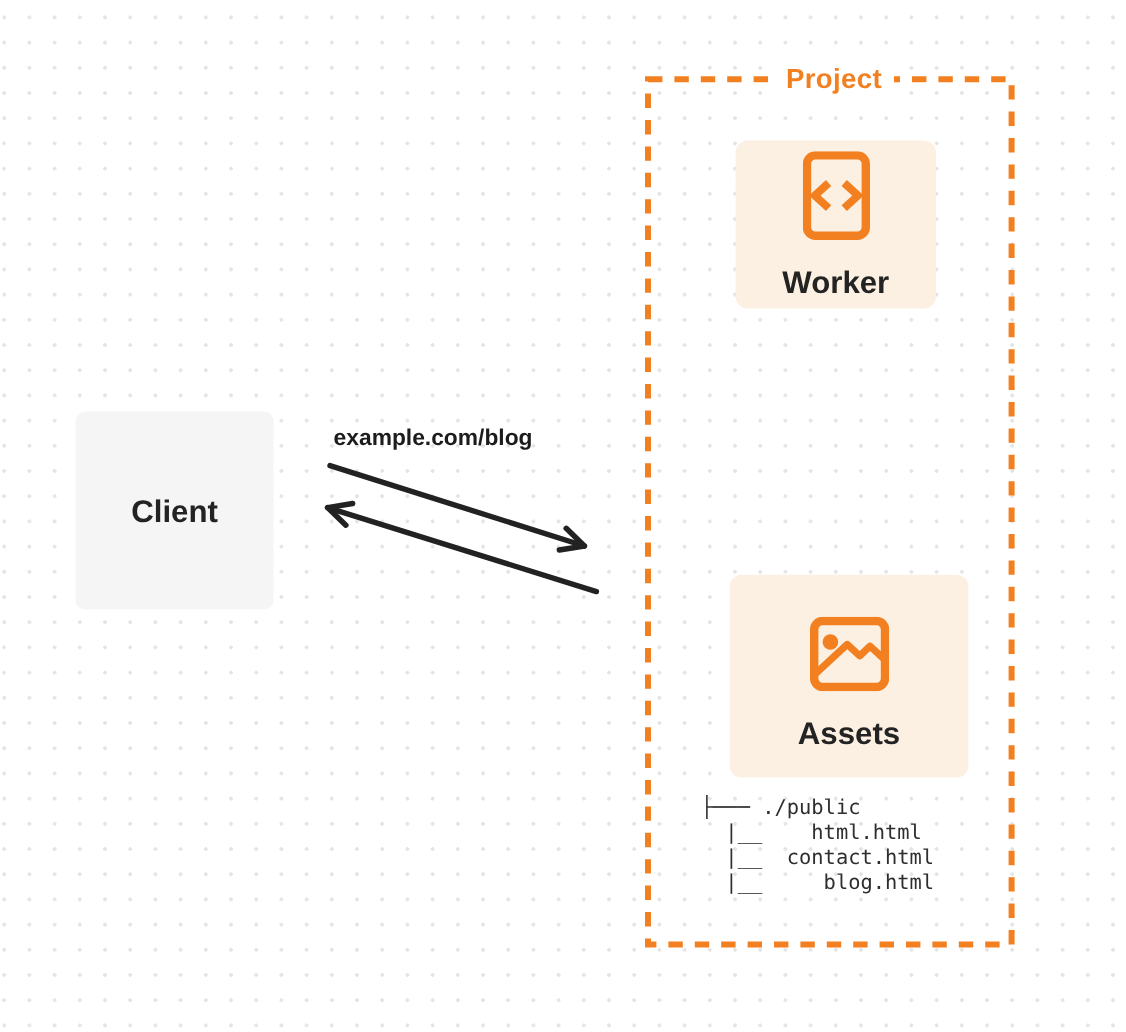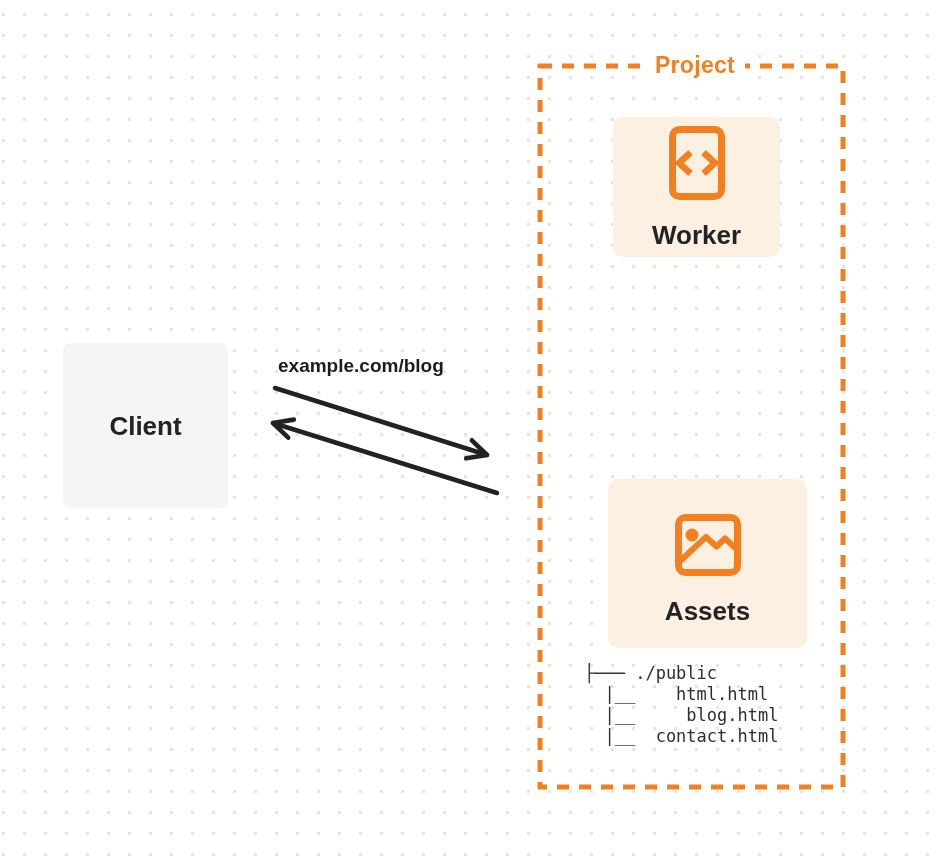--- a/index.html
+++ b/index.html
@@ -139,15 +139,15 @@
 
   <div class="card assets-card">
     <svg width="66" height="62" viewBox="0 0 66 62" xmlns="http://www.w3.org/2000/svg">
       <rect class="icon-stroke" x="3.5" y="3.5" width="59" height="55" rx="7" stroke-width="7"></rect>
       <circle class="icon-fill" cx="17" cy="21" r="6.5"></circle>
       <path class="icon-stroke" d="M4 48 L31 23 L41.5 32.5 L50 24.5 L62 35.5" stroke-width="6" stroke-linecap="round" stroke-linejoin="round"></path>
     </svg>
     <div class="card-label">Assets</div>
   </div>
 
-  <pre class="file-tree"><div>├─── ./public</div><div>  |__    html.html</div><div>  |__     blog.html</div><div>  |__  contact.html</div></pre>
+  <pre class="file-tree"><div>├─── ./public</div><div>  |__    html.html</div><div>  |__  contact.html</div><div>  |__     blog.html</div></pre>
 
 </div>
 
 </body></html>

